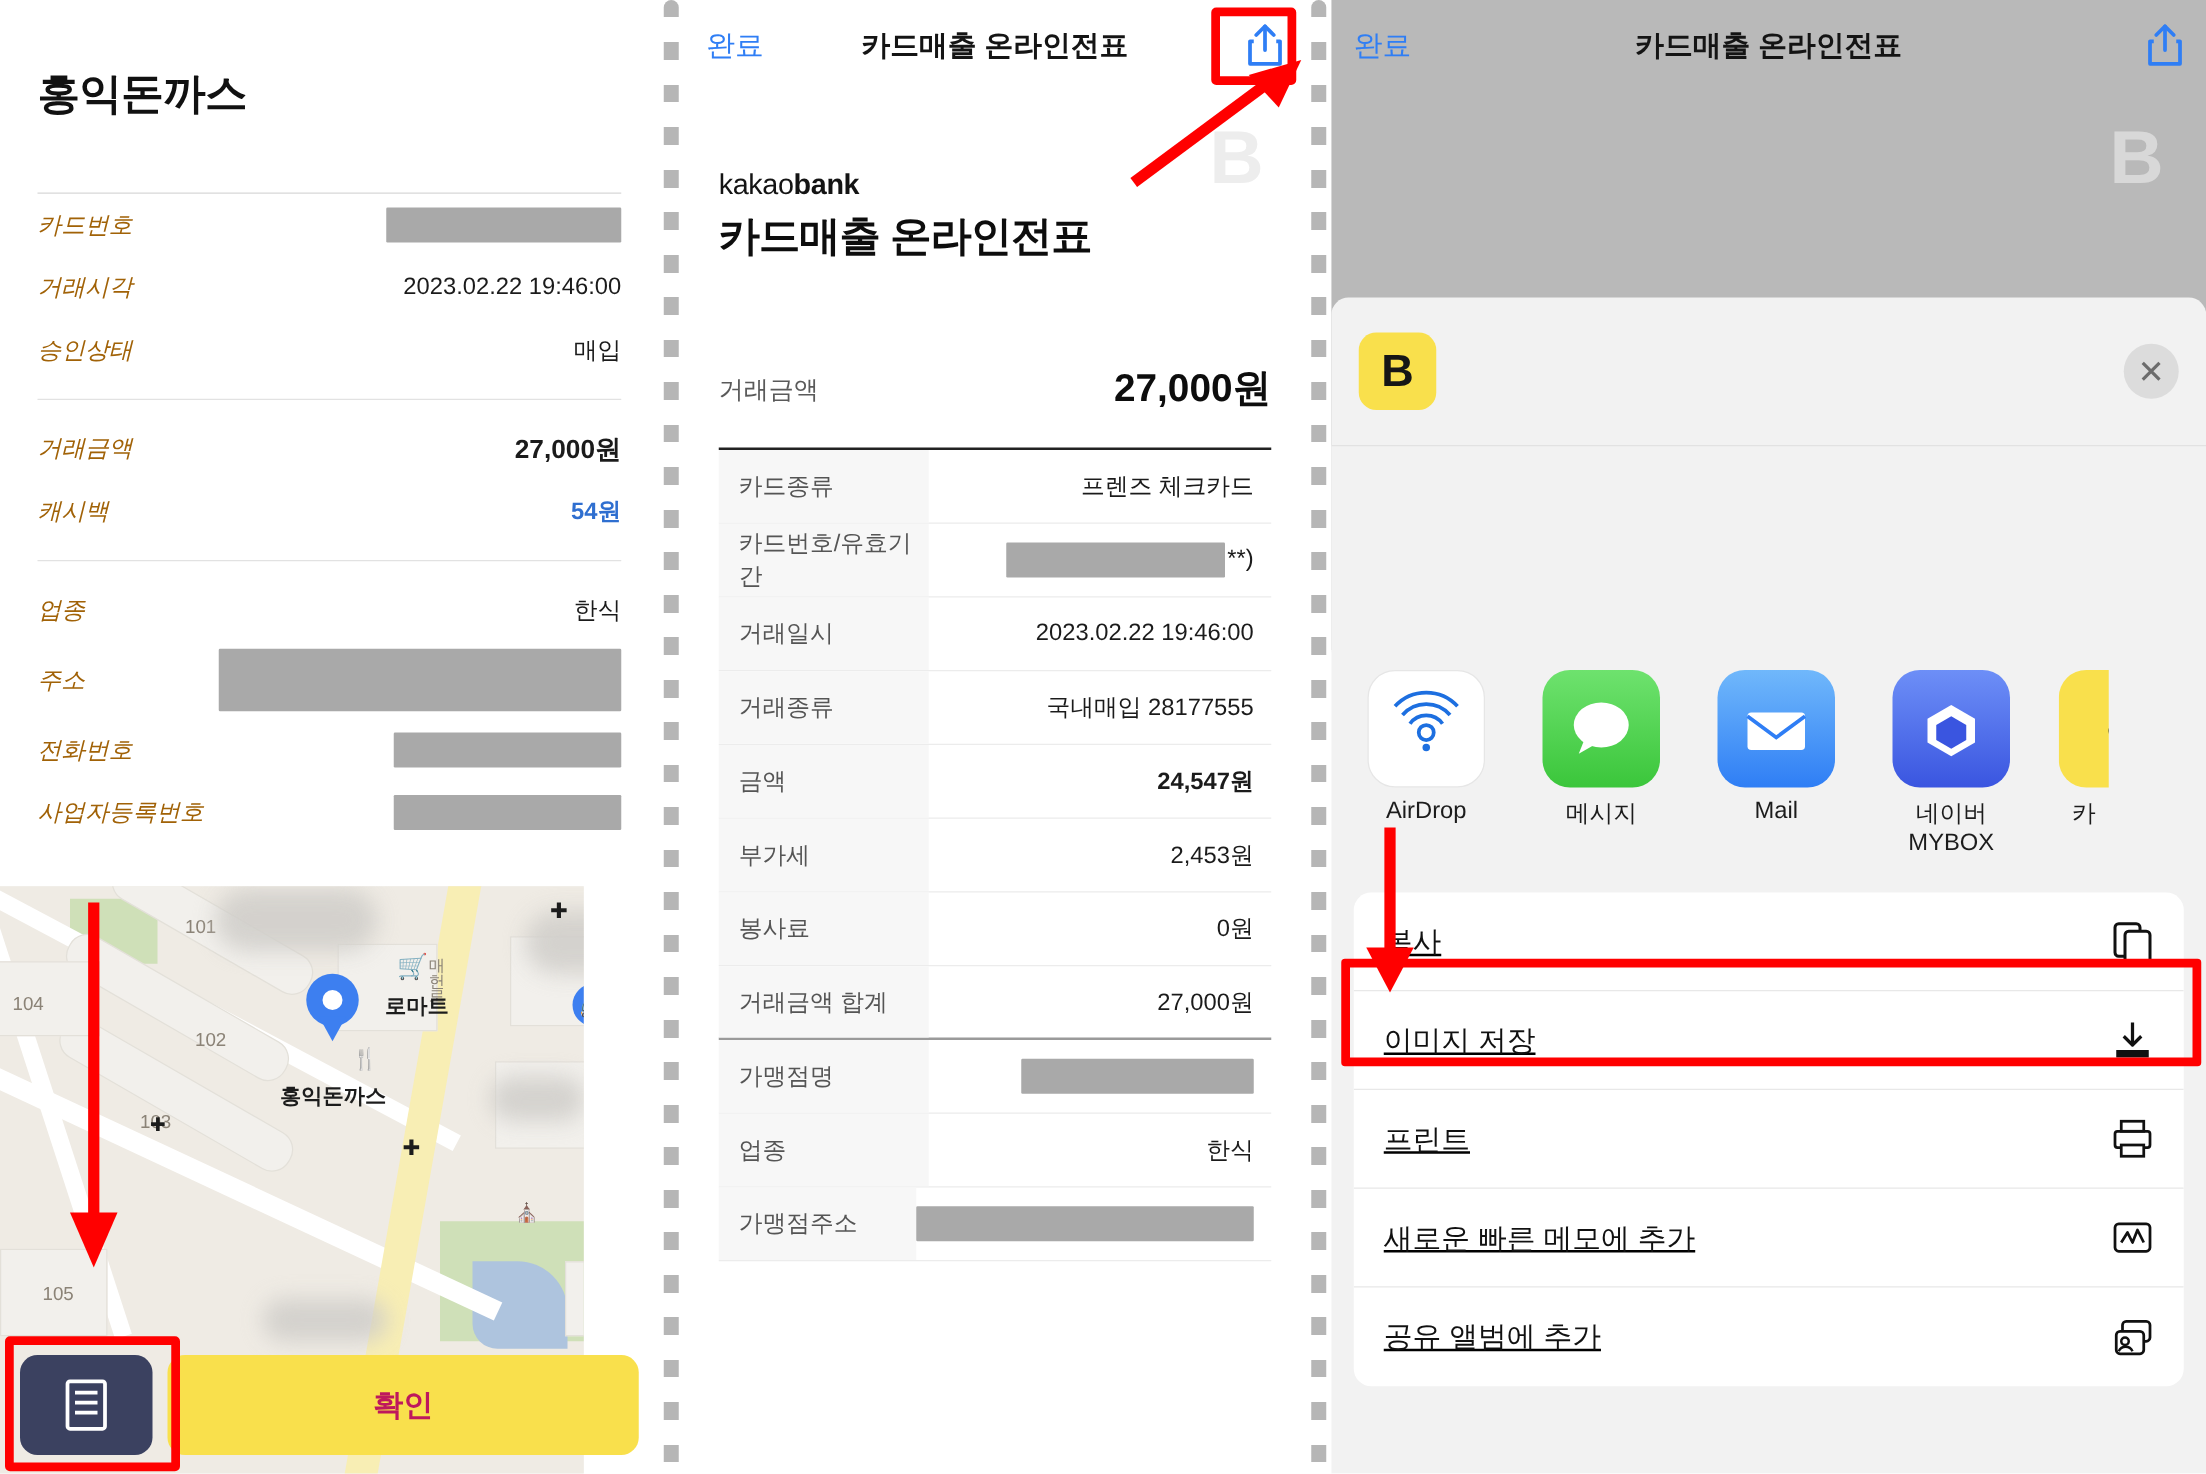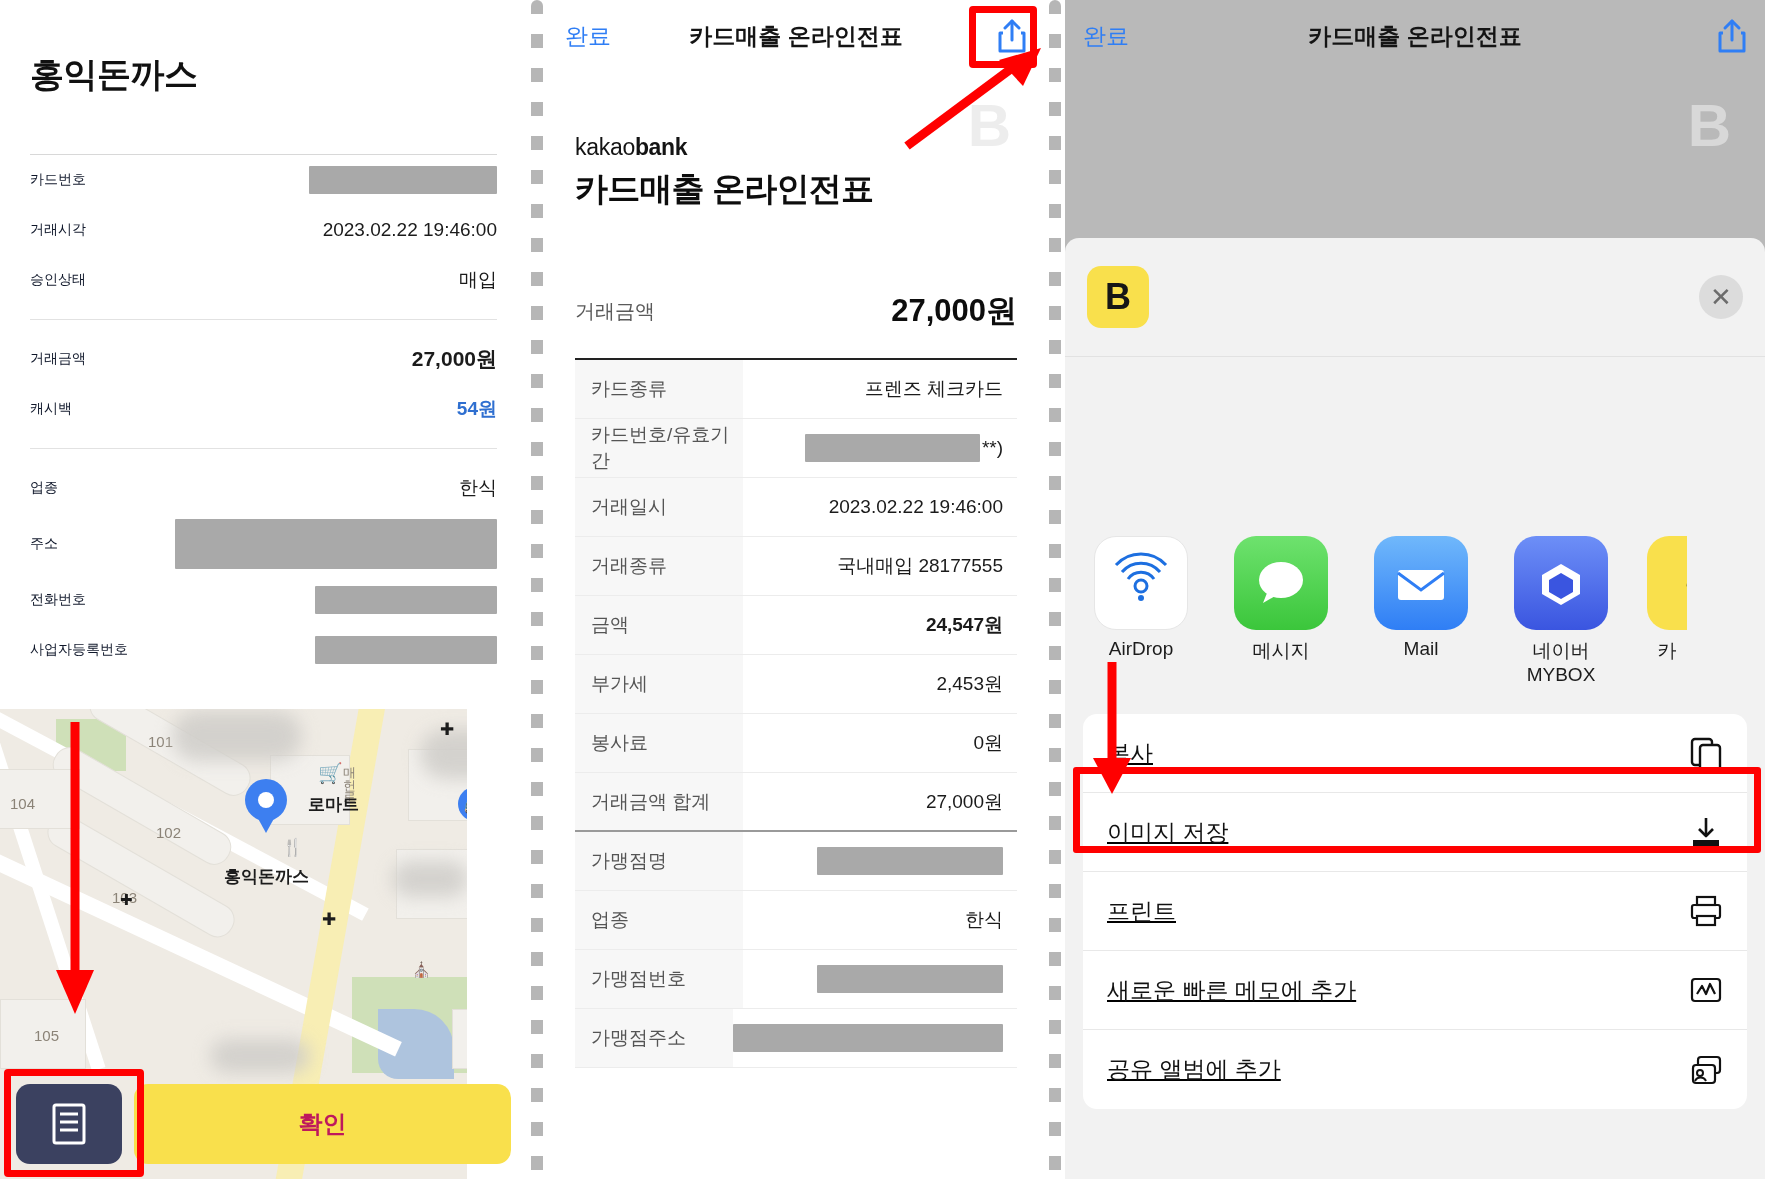--- a/index.html
+++ b/index.html
@@ -10,21 +10,21 @@
   }
   .screen { position: relative; width: 1765px; height: 1179px; display: flex; }
 
   
   .panel1 { position: relative; width: 527px; height: 1179px; background:#fff; overflow:hidden; }
   .p1-title { font-size: 34px; font-weight: 700; color:#111; padding: 52px 0 0 30px; letter-spacing:-0.5px; }
   .p1-rule { height:1px; background:#d8d8d8; margin: 56px 30px 0 30px; }
   .p1-group { padding: 0 30px; }
   .p1-row { display:flex; align-items:center; justify-content:space-between; height:50px; }
   .p1-row.tall { height: 62px; align-items:center; }
-  .p1-label { font-size:14px; color:#0f172a; }
+  .p1-label { font-size:19px; color:#a16207;font-style:italic; }
   .p1-val { font-size:19px; color:#1b1b1b; }
   .p1-val.bold { font-weight:700; font-size:21px; }
   .p1-val.blue { color:#2f6fd0; font-weight:600; }
   .redact { background:#a9a9a9; display:inline-block; height:28px; border-radius:1px; }
   .p1-sep { height:1px; background:#e2e2e2; margin: 14px 30px 14px 30px; }
 
   
   .map { position:absolute; left:0; top:709px; width:467px; height:470px; overflow:hidden; background:#efece6;}
   .map-bg { position:absolute; inset:0; background:#efebe4; }
   .roadW { position:absolute; background:#ffffff; }
@@ -303,26 +303,20 @@
         <div class="td-l">가맹점명</div>
         <div class="td-r">
             <span class="redact" style="width:186px"></span>
           </div>
       </div>
       <div class="tr">
         <div class="td-l">업종</div>
         <div class="td-r">한식</div>
       </div>
       <div class="tr">
-        <div class="td-l">가맹점번호</div>
-        <div class="td-r">
-            <span class="redact" style="width:186px"></span>
-          </div>
-      </div>
-      <div class="tr">
         <div class="td-l">가맹점주소</div>
         <div class="td-r">
             <span class="redact" style="width:270px"></span>
           </div>
       </div>
     </div>
   </div>
 
   <div class="strip"></div>
 

